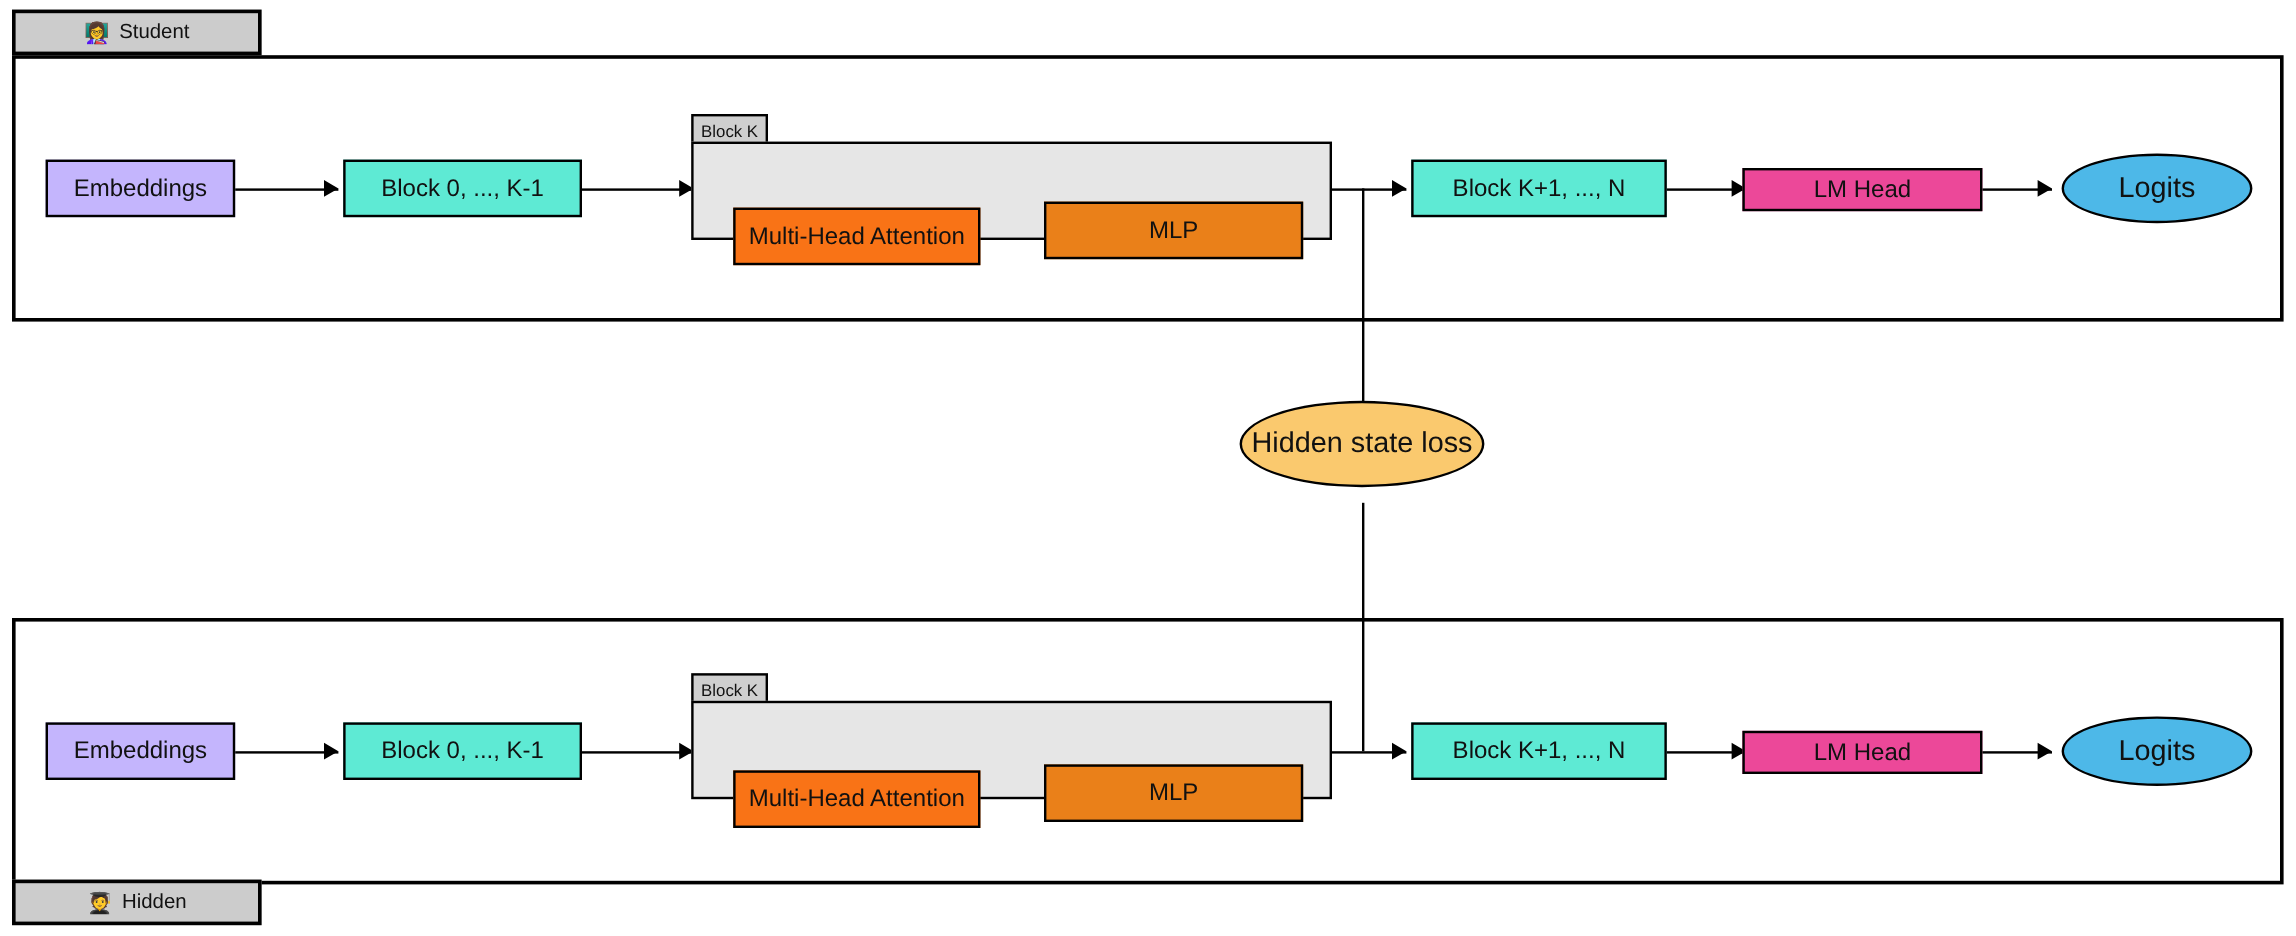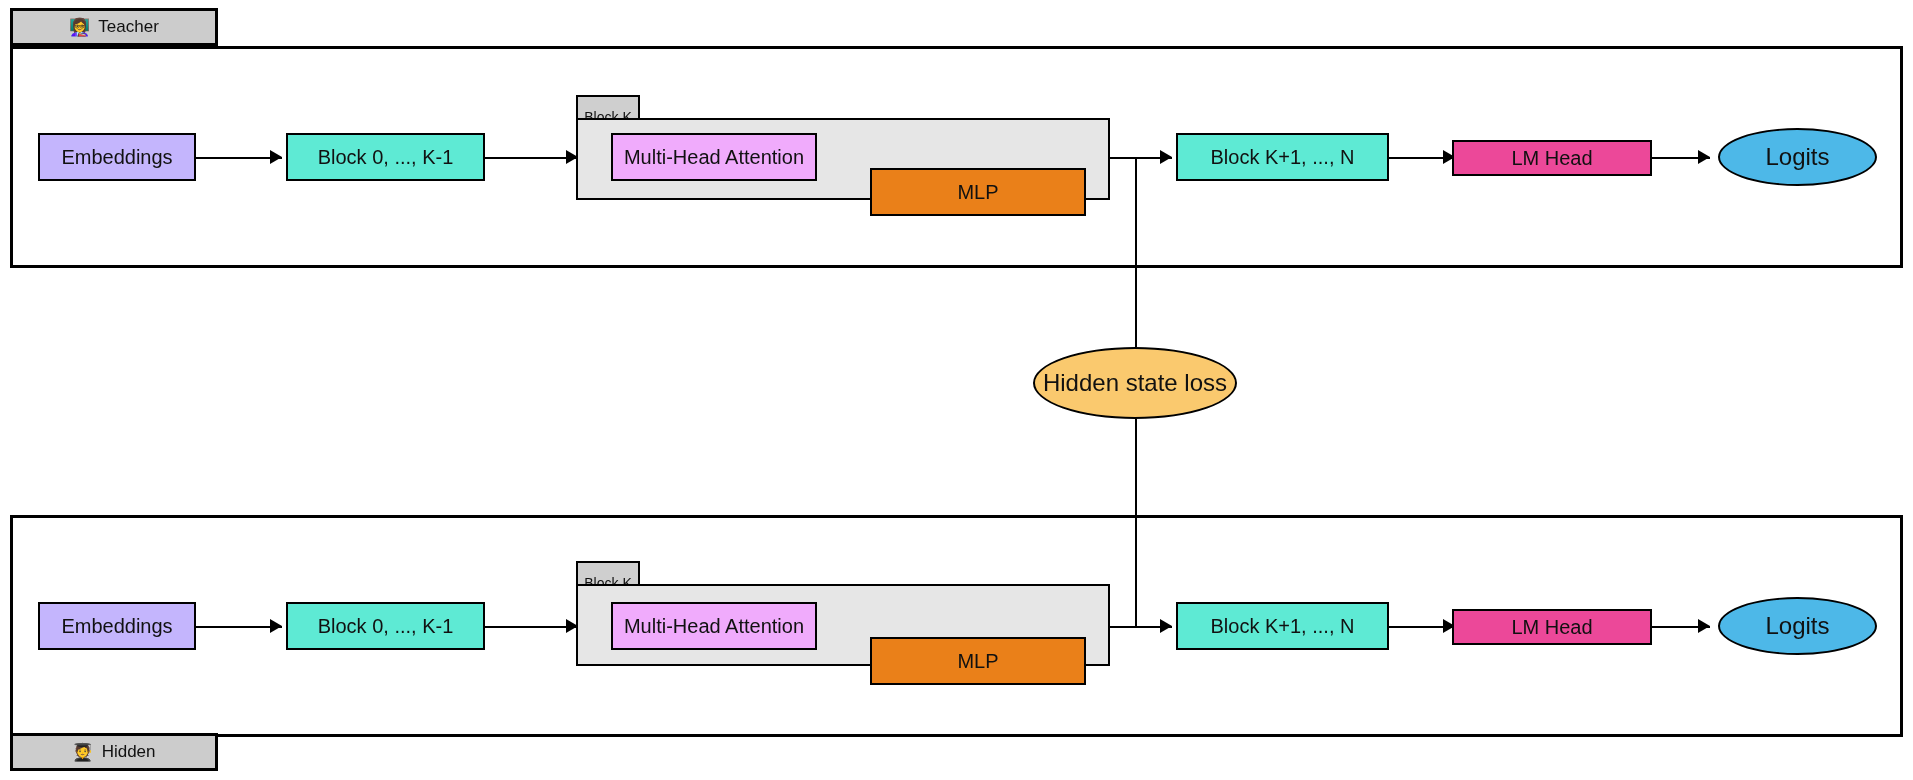--- a/index.html
+++ b/index.html
@@ -45,38 +45,38 @@
     align-items: center;
     justify-content: center;
     text-align: center;
     font-size: 20px;
     color: #111111;
     line-height: 1.15;
     white-space: nowrap;
   }
   .node.green  { background: #c4b5fd; }
   .node.grey   { background: #5eead4; }
-  .node.blue   { background: #f0abfc; }
+  .node.blue   { background: #f97316; margin-top: 40px; }
   .node.orange { background: #ea8019; margin-top: 35px; }
   .node.yellow { background: #ec4899; }
 
   
   .block-container {
     position: absolute;
     background: #e6e6e6;
     border: 2.5px solid #000000;
   }
   .block-tab {
     position: absolute;
     background: #cfcfcf;
     border: 2.5px solid #000000;
     font-size: 14px;
     color: #111111;
     display: flex;
-    align-items: flex-start;
+    align-items: center;
     justify-content: center;
     padding: 12px 8px;
     white-space: nowrap;
   }
 
   
   .ellipse {
     position: absolute;
     border: 2.5px solid #000000;
     border-radius: 50%;
@@ -110,21 +110,21 @@
     border-left: 12px solid #000000;
   }
 </style>
 </head>
 <body>
 
 <div id="canvas">
 
   <div class="group-tab" style="left:10px; top:8px; width:208px; height:38px;">
     <span class="emoji">👩‍🏫</span>
-    <span>Teacher</span>
+    <span>Student</span>
   </div>
   <div class="group-panel" style="left:10px; top:46px; width:1893px; height:222px;"></div>
 
   <div class="node green" style="left:38px; top:133px; width:158px; height:48px;">
     <span>Embeddings</span>
   </div>
 
   <div class="edge-h" style="left:196px; top:157px; width:86px;"></div>
   <div class="arrow-r" style="left:270px; top:150px;"></div>
 
@@ -162,21 +162,21 @@
   </div>
 
   <div class="edge-h" style="left:1652px; top:157px; width:58px;"></div>
   <div class="arrow-r" style="left:1698px; top:150px;"></div>
 
   <div class="ellipse blue" style="left:1718px; top:128px; width:159px; height:58px;">
     <span>Logits</span>
   </div>
 
   <div class="edge-v" style="left:1135px; top:157px; height:190px;"></div>
-  <div class="ellipse peach" style="left:1033px; top:347px; width:204px; height:72px;">
+  <div class="ellipse peach" style="left:1033px; top:334px; width:204px; height:72px;">
     <span>Hidden state loss</span>
   </div>
   <div class="edge-v" style="left:1135px; top:419px; height:207px;"></div>
 
   <div class="group-panel" style="left:10px; top:515px; width:1893px; height:222px;"></div>
   <div class="group-tab" style="left:10px; top:733px; width:208px; height:38px;">
     <span class="emoji">🧑‍🎓</span>
     <span>Hidden</span>
   </div>
 

